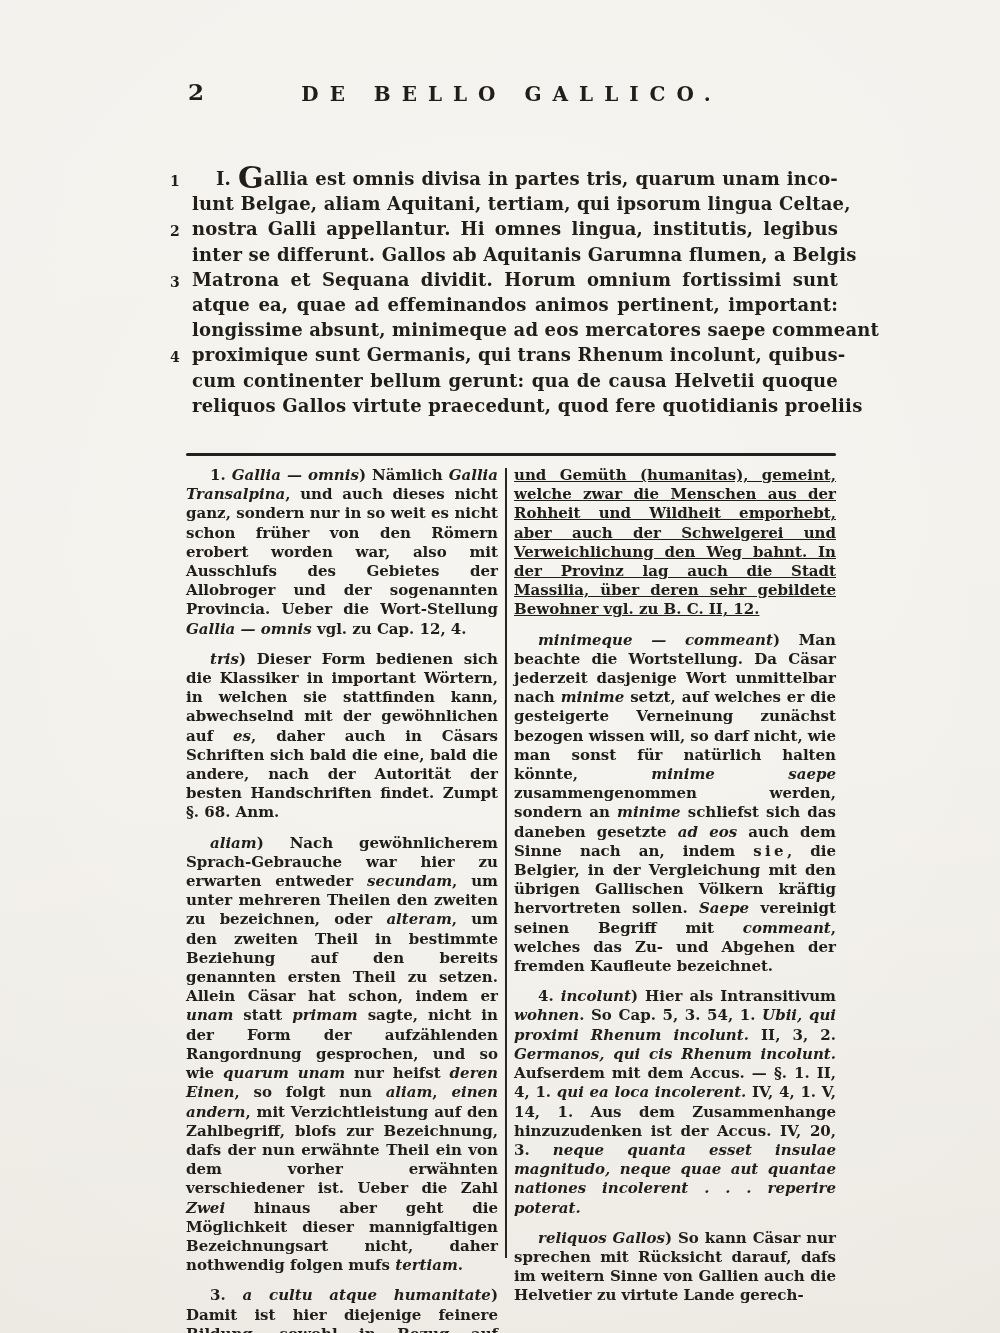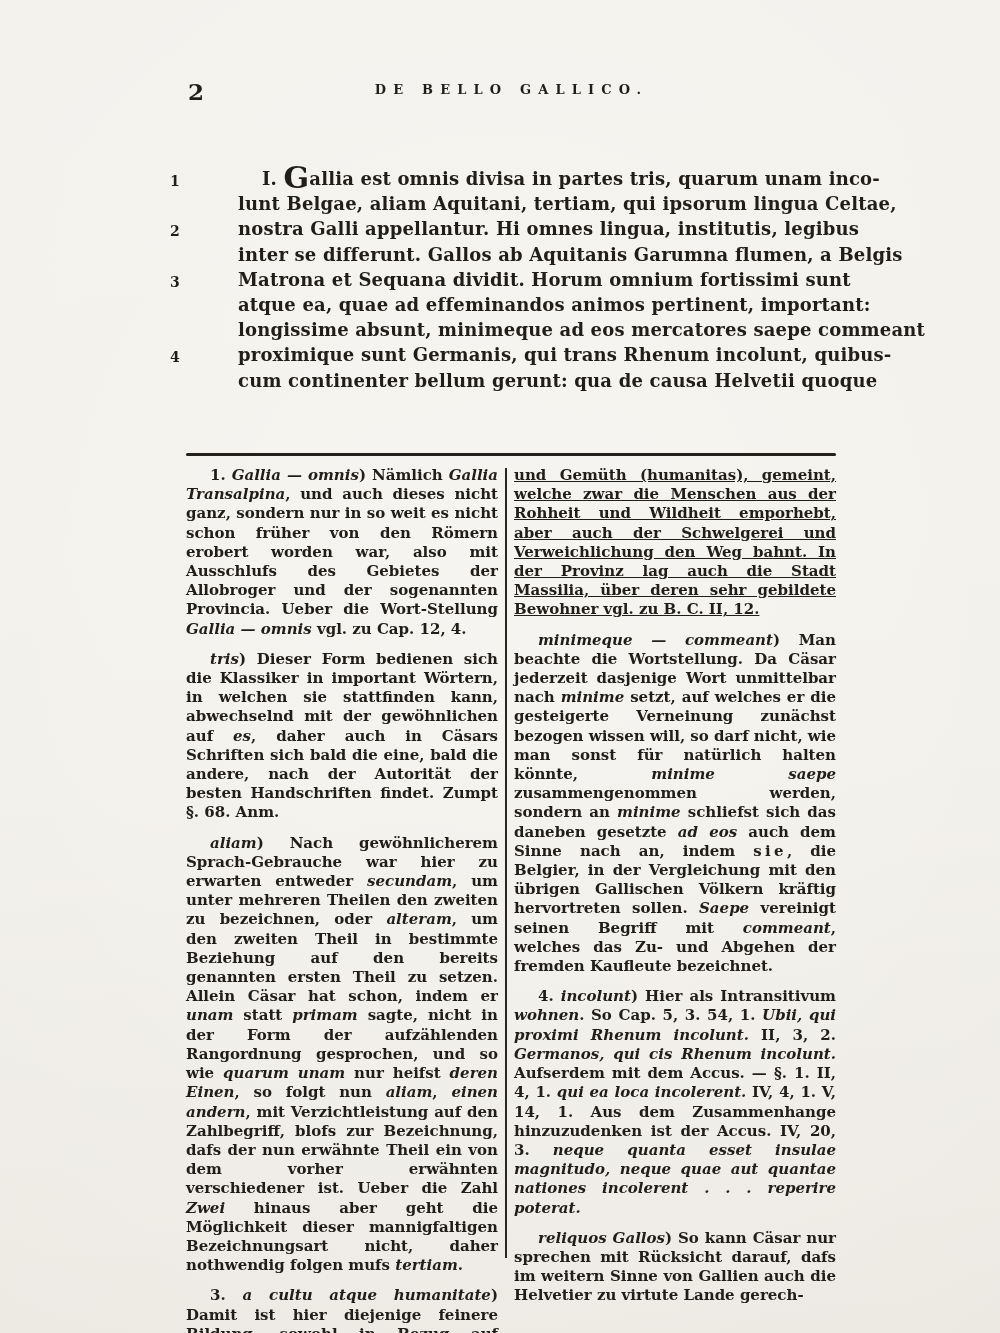--- a/index.html
+++ b/index.html
@@ -34,21 +34,21 @@
     font-size: 23px;
     font-weight: bold;
     letter-spacing: 1px;
   }
   .running-title {
     position: absolute;
     left: 0;
     right: 0;
     top: 4px;
     text-align: center;
-    font-size: 13px;
+    font-size: 20px;
     font-weight: bold;
     letter-spacing: 0.55em;
     white-space: nowrap;
   }
   
   .main-text {
     position: absolute;
     top: 166px;
     left: 192px;
     width: 646px;
@@ -57,21 +57,21 @@
     line-height: 25.2px;
     letter-spacing: 0.01em;
   }
   .main-text .line {
     position: relative;
     text-align: justify;
     text-align-last: justify;
     white-space: nowrap;
   }
   .main-text .line.indent > .line-body { padding-left: 24px; }
-  .main-text .line-body { display: block; text-align: justify; text-align-last: justify; margin-left: 46px; }
+  .main-text .line-body { display: block; text-align: justify; text-align-last: justify; }
   .lineno {
     position: absolute;
     left: -22px;
     top: 3px;
     font-size: 14px;
     font-weight: bold;
     letter-spacing: 0;
   }
   .initial {
     font-size: 30px;
@@ -154,20 +154,23 @@
       <div class="line">
         <span class="line-body">longissime absunt, minimeque ad eos mercatores saepe commeant</span>
       </div>
       <div class="line">
         <span class="lineno">4</span>
         <span class="line-body">proximique sunt Germanis, qui trans Rhenum incolunt, quibus-</span>
       </div>
       <div class="line">
         <span class="line-body">cum continenter bellum gerunt: qua de causa Helvetii quoque</span>
       </div>
+      <div class="line">
+        <span class="line-body">reliquos Gallos virtute praecedunt, quod fere quotidianis proeliis</span>
+      </div>
     </div>
 
   <div class="notes-rule"></div>
 
   <div class="notes">
     <div class="col col-left">
         <p class="note"><span>1. </span><span class="it">Gallia — omnis</span><span>) Nämlich </span><span class="it">Gallia Transalpina</span><span>, und auch dieses nicht ganz, sondern nur in so weit es nicht schon früher von den Römern erobert worden war, also mit Ausschlufs des Gebietes der Allobroger und der sogenannten Provincia. Ueber die Wort-Stellung </span><span class="it">Gallia — omnis</span><span> vgl. zu Cap. 12, 4.</span></p>
         <p class="note"><span class="it">tris</span><span>) Dieser Form bedienen sich die Klassiker in important Wörtern, in welchen sie stattfinden kann, abwechselnd mit der gewöhnlichen auf </span><span class="it">es</span><span>, daher auch in Cäsars Schriften sich bald die eine, bald die andere, nach der Autorität der besten Handschriften findet. Zumpt §. 68. Anm.</span></p>
         <p class="note"><span class="it">aliam</span><span>) Nach gewöhnlicherem Sprach-Gebrauche war hier zu erwarten entweder </span><span class="it">secundam</span><span>, um unter mehreren Theilen den zweiten zu bezeichnen, oder </span><span class="it">alteram</span><span>, um den zweiten Theil in bestimmte Beziehung auf den bereits genannten ersten Theil zu setzen. Allein Cäsar hat schon, indem er </span><span class="it">unam</span><span> statt </span><span class="it">primam</span><span> sagte, nicht in der Form der aufzählenden Rangordnung gesprochen, und so wie </span><span class="it">quarum unam</span><span> nur heifst </span><span class="it">deren Einen</span><span>, so folgt nun </span><span class="it">aliam</span><span>, </span><span class="it">einen andern</span><span>, mit Verzichtleistung auf den Zahlbegriff, blofs zur Bezeichnung, dafs der nun erwähnte Theil ein von dem vorher erwähnten verschiedener ist. Ueber die Zahl </span><span class="it">Zwei</span><span> hinaus aber geht die Möglichkeit dieser mannigfaltigen Bezeichnungsart nicht, daher nothwendig folgen mufs </span><span class="it">tertiam</span><span>.</span></p>
         <p class="note"><span>3. </span><span class="it">a cultu atque humanitate</span><span>) Damit ist hier diejenige feinere Bildung, sowohl in Bezug auf äufsere Lebens-Verhältnisse (cultus), als auf Geist</span></p>

